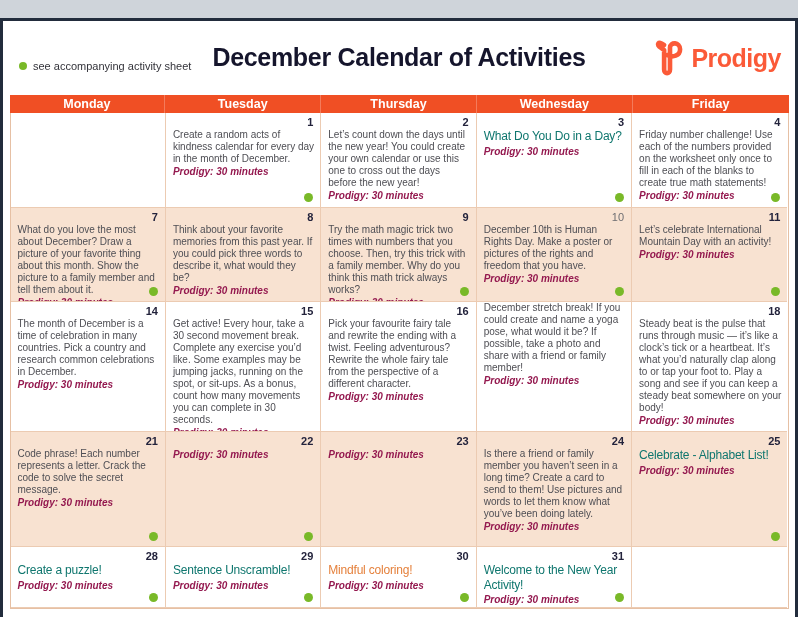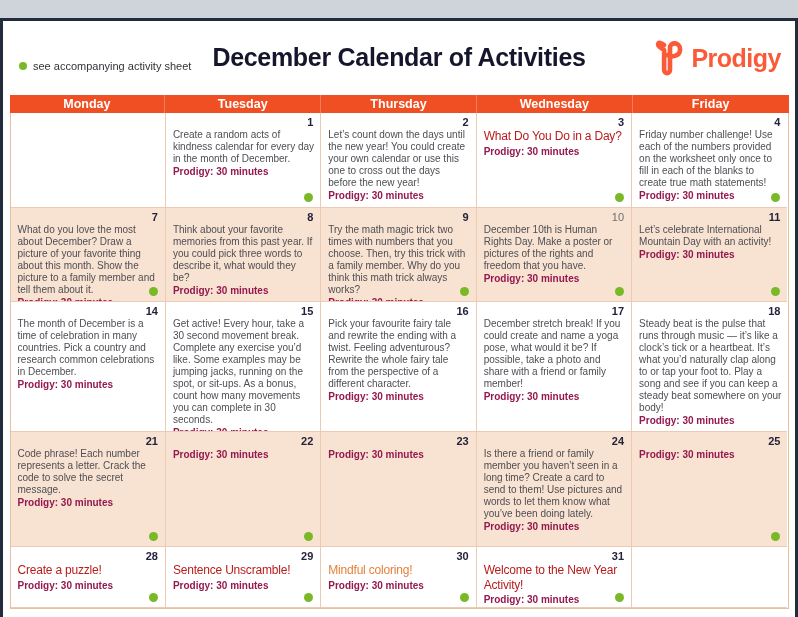--- a/index.html
+++ b/index.html
@@ -42,30 +42,30 @@
     border-right:1px solid #eccbb2;border-bottom:1px solid #eccbb2;
   }
   .cell:nth-child(5n){border-right:none;}
   .cell.peach{background:var(--row_peach,#f8e2d1);}
   .day-num{
     text-align:right;font-weight:bold;font-size:11px;color:#23233c;
     padding:3px 7px 1px 7px;line-height:1.1;
   }
   .day-num.muted{font-weight:normal;color:#6e6e72;}
   .cell-title{
-    padding:0 6px 0 7px;font-size:12px;line-height:1.22;color:#b91c1c;
+    padding:0 6px 0 7px;font-size:12px;line-height:1.22;color:#0f766e;
     letter-spacing:-0.2px;margin-bottom:1px;
   }
   .cell-title.accent{color:#e5813c;}
   .cell-body{
     padding:0 6px 0 7px;font-size:10px;line-height:1.2;color:#4e4e54;
   }
   .prodigy{
     padding:1px 6px 0 7px;font-size:10px;line-height:1.25;
-    font-weight:bold;color:var(--berry,#94194f);
+    font-weight:bold;font-style:italic;color:var(--berry,#94194f);
   }
   .dot{
     position:absolute;right:7px;bottom:5px;width:9px;height:9px;
     border-radius:50%;background:var(--dot_green,#79b928);
   }
 </style>
 </head>
 <body>
 
 <div class="frame">
@@ -159,21 +159,20 @@
           <div class="day-num">15</div>
           <div class="cell-body">Get active! Every hour, take a 30 second movement break. Complete any exercise you’d like. Some examples may be jumping jacks, running on the spot, or sit-ups. As a bonus, count how many movements you can complete in 30 seconds.</div>
           <div class="prodigy">Prodigy: 30 minutes</div>
         </div>
         <div class="cell">
           <div class="day-num">16</div>
           <div class="cell-body">Pick your favourite fairy tale and rewrite the ending with a twist. Feeling adventurous? Rewrite the whole fairy tale from the perspective of a different character.</div>
           <div class="prodigy">Prodigy: 30 minutes</div>
         </div>
         <div class="cell">
-          <div class="day-num">17</div>
           <div class="cell-body">December stretch break! If you could create and name a yoga pose, what would it be? If possible, take a photo and share with a friend or family member!</div>
           <div class="prodigy">Prodigy: 30 minutes</div>
         </div>
         <div class="cell">
           <div class="day-num">18</div>
           <div class="cell-body">Steady beat is the pulse that runs through music — it’s like a clock’s tick or a heartbeat. It’s what you’d naturally clap along to or tap your foot to. Play a song and see if you can keep a steady beat somewhere on your body!</div>
           <div class="prodigy">Prodigy: 30 minutes</div>
         </div>
         <div class="cell peach">
           <div class="day-num">21</div>
@@ -190,20 +189,21 @@
           <div class="day-num">23</div>
           <div class="prodigy">Prodigy: 30 minutes</div>
         </div>
         <div class="cell peach">
           <div class="day-num">24</div>
           <div class="cell-body">Is there a friend or family member you haven’t seen in a long time? Create a card to send to them! Use pictures and words to let them know what you’ve been doing lately.</div>
           <div class="prodigy">Prodigy: 30 minutes</div>
         </div>
         <div class="cell peach">
           <div class="day-num">25</div>
+          <div class="cell-title">Celebrate - Alphabet List!</div>
           <div class="prodigy">Prodigy: 30 minutes</div>
           <span class="dot"></span>
         </div>
         <div class="cell">
           <div class="day-num">28</div>
           <div class="cell-title">Create a puzzle!</div>
           <div class="prodigy">Prodigy: 30 minutes</div>
           <span class="dot"></span>
         </div>
         <div class="cell">

